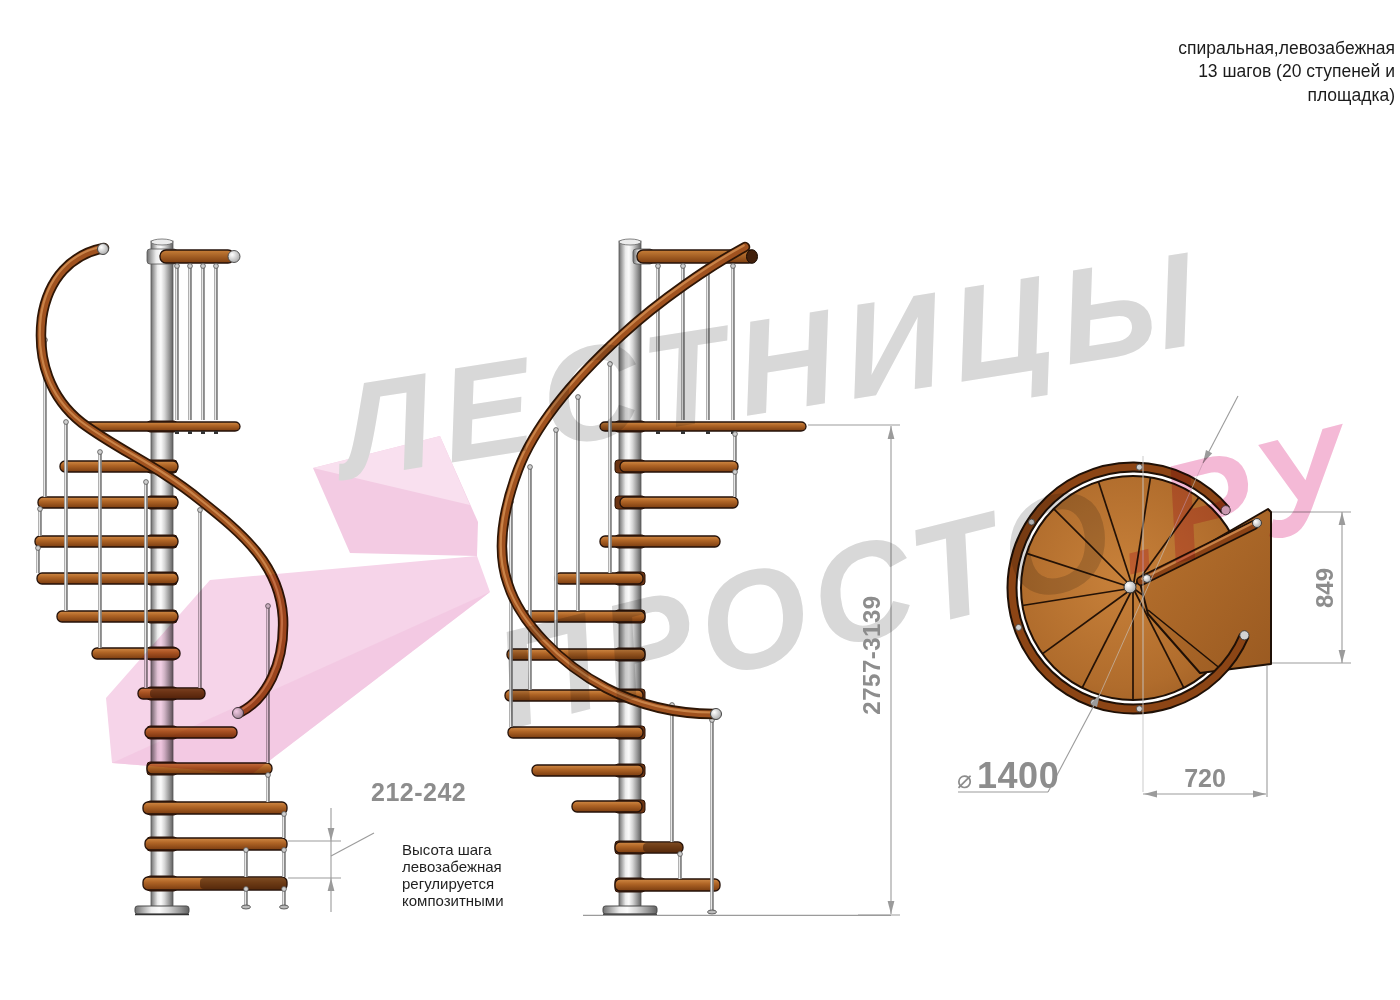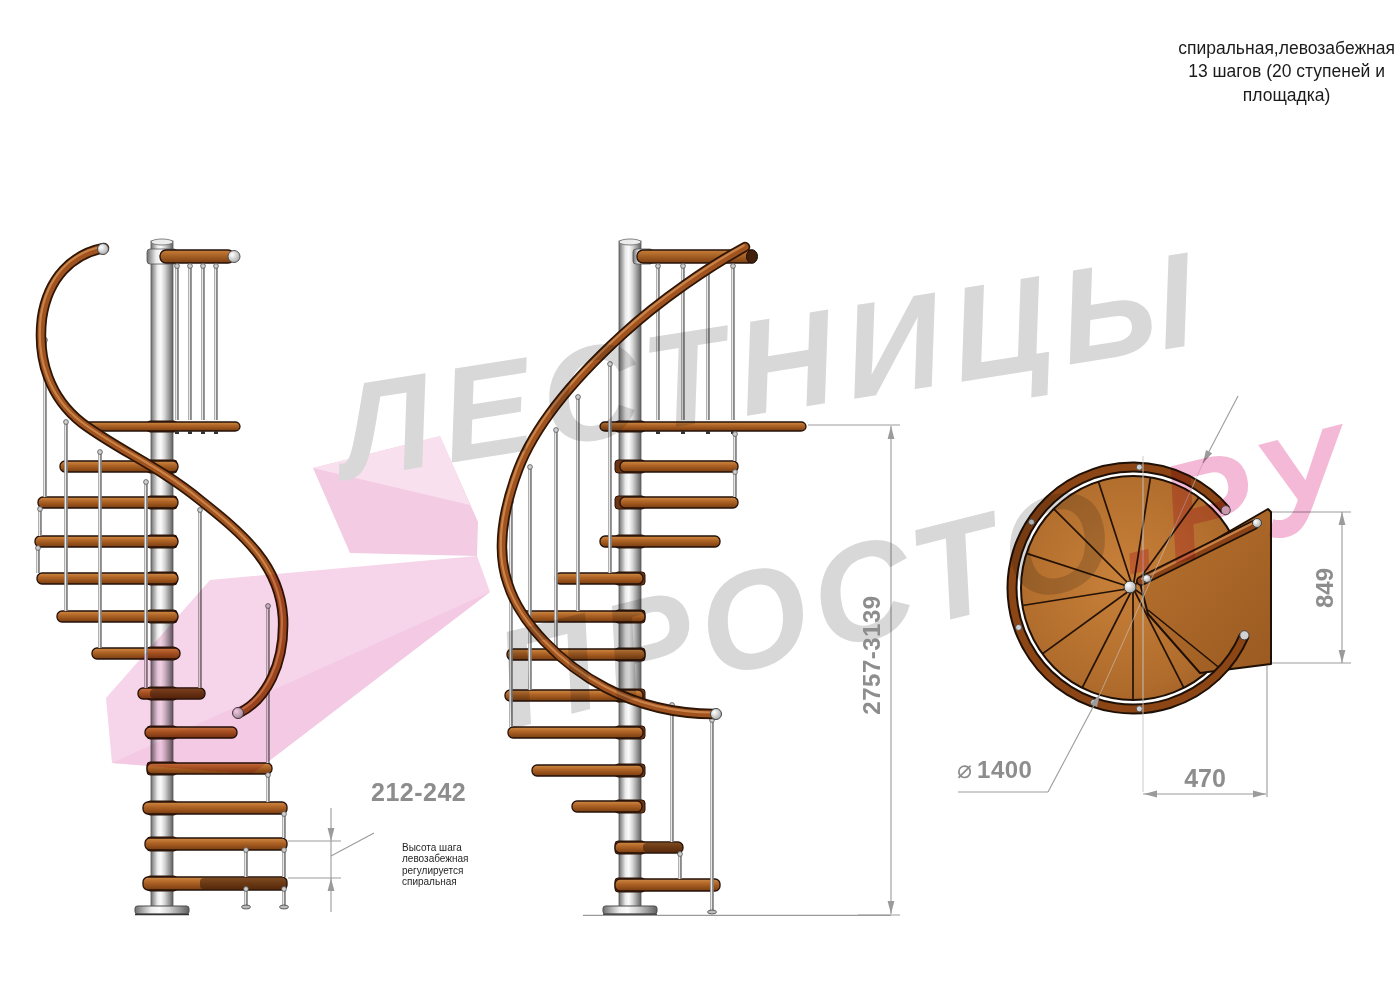--- a/index.html
+++ b/index.html
@@ -12,35 +12,35 @@
   .wm-arrow{position:absolute;left:0;top:0;}
   .wm-text{position:absolute;white-space:nowrap;font-weight:bold;font-style:italic;
            font-family:"Liberation Sans", sans-serif;}
   .wm-l1{left:334px;top:288px;font-size:134px;letter-spacing:12px;color:#d8d8d8;
          transform:rotate(-9deg);transform-origin:center;}
   .wm-l2{left:485px;top:497px;font-size:138px;letter-spacing:9px;color:#d8d8d8;
          transform:rotate(-14deg);transform-origin:center;}
   .wm-l2 .pink{color:#f4b9d6;}
   
   .lbl{position:absolute;color:#8d8d8d;font-weight:bold;}
-  .title{position:absolute;top:37px;right:5px;text-align:center;color:#1b1b1b;
+  .title{position:absolute;top:37px;right:5px;text-align:right;color:#1b1b1b;
          font-size:17.5px;line-height:1.33;font-weight:500;}
   .title span{display:block;}
   #t-step-height{left:371px;top:778px;font-size:25px;letter-spacing:.5px;}
-  #t-note{position:absolute;left:402px;top:842px;color:#1f1f1f;font-size:10px;
+  #t-note{position:absolute;left:402px;top:842px;color:#1f1f1f;font-size:15px;
           line-height:1.13;font-weight:500;}
   #t-note span{display:block;}
   #t-total{left:792px;top:641px;width:160px;height:28px;text-align:center;
            font-size:24px;transform:rotate(-90deg);letter-spacing:.5px;}
   #t-849{left:1264px;top:575px;width:120px;height:26px;text-align:center;
          font-size:24px;transform:rotate(-90deg);}
   #t-720{left:1155px;top:764px;width:100px;text-align:center;font-size:25px;}
   #t-dia{left:957px;top:755px;display:flex;align-items:baseline;gap:5px;}
   #t-dia .dia-sym{font-size:25px;font-weight:500;}
-  #t-dia .dia-val{font-size:24px;letter-spacing:.5px;text-align:center;}
+  #t-dia .dia-val{font-size:36px;letter-spacing:.5px;text-align:center;}
 </style>
 </head>
 <body>
 
 <div class="stage">
 
   <svg id="scene" width="1400" height="1000" viewBox="0 0 1400 1000">
     <defs>
       <linearGradient id="gPole" x1="0" y1="0" x2="1" y2="0">
         <stop offset="0" stop-color="#6f6f6f"></stop>
@@ -342,27 +342,27 @@
     <span>13 шагов (20 ступеней и</span>
     <span>площадка)</span>
   </div>
 
   <div class="lbl" id="t-step-height">212-242</div>
 
   <div id="t-note">
     <span>Высота шага</span>
     <span>левозабежная</span>
     <span>регулируется</span>
-    <span>спиральная</span>
+    <span>композитными</span>
   </div>
 
   <div class="lbl" id="t-total">2757-3139</div>
 
   <div class="lbl" id="t-849">849</div>
 
-  <div class="lbl" id="t-720">470</div>
+  <div class="lbl" id="t-720">720</div>
 
   <div class="lbl" id="t-dia">
     <span class="dia-sym">⌀</span>
     <span class="dia-val">1400</span>
   </div>
 
 </div>
 
 </body></html>

